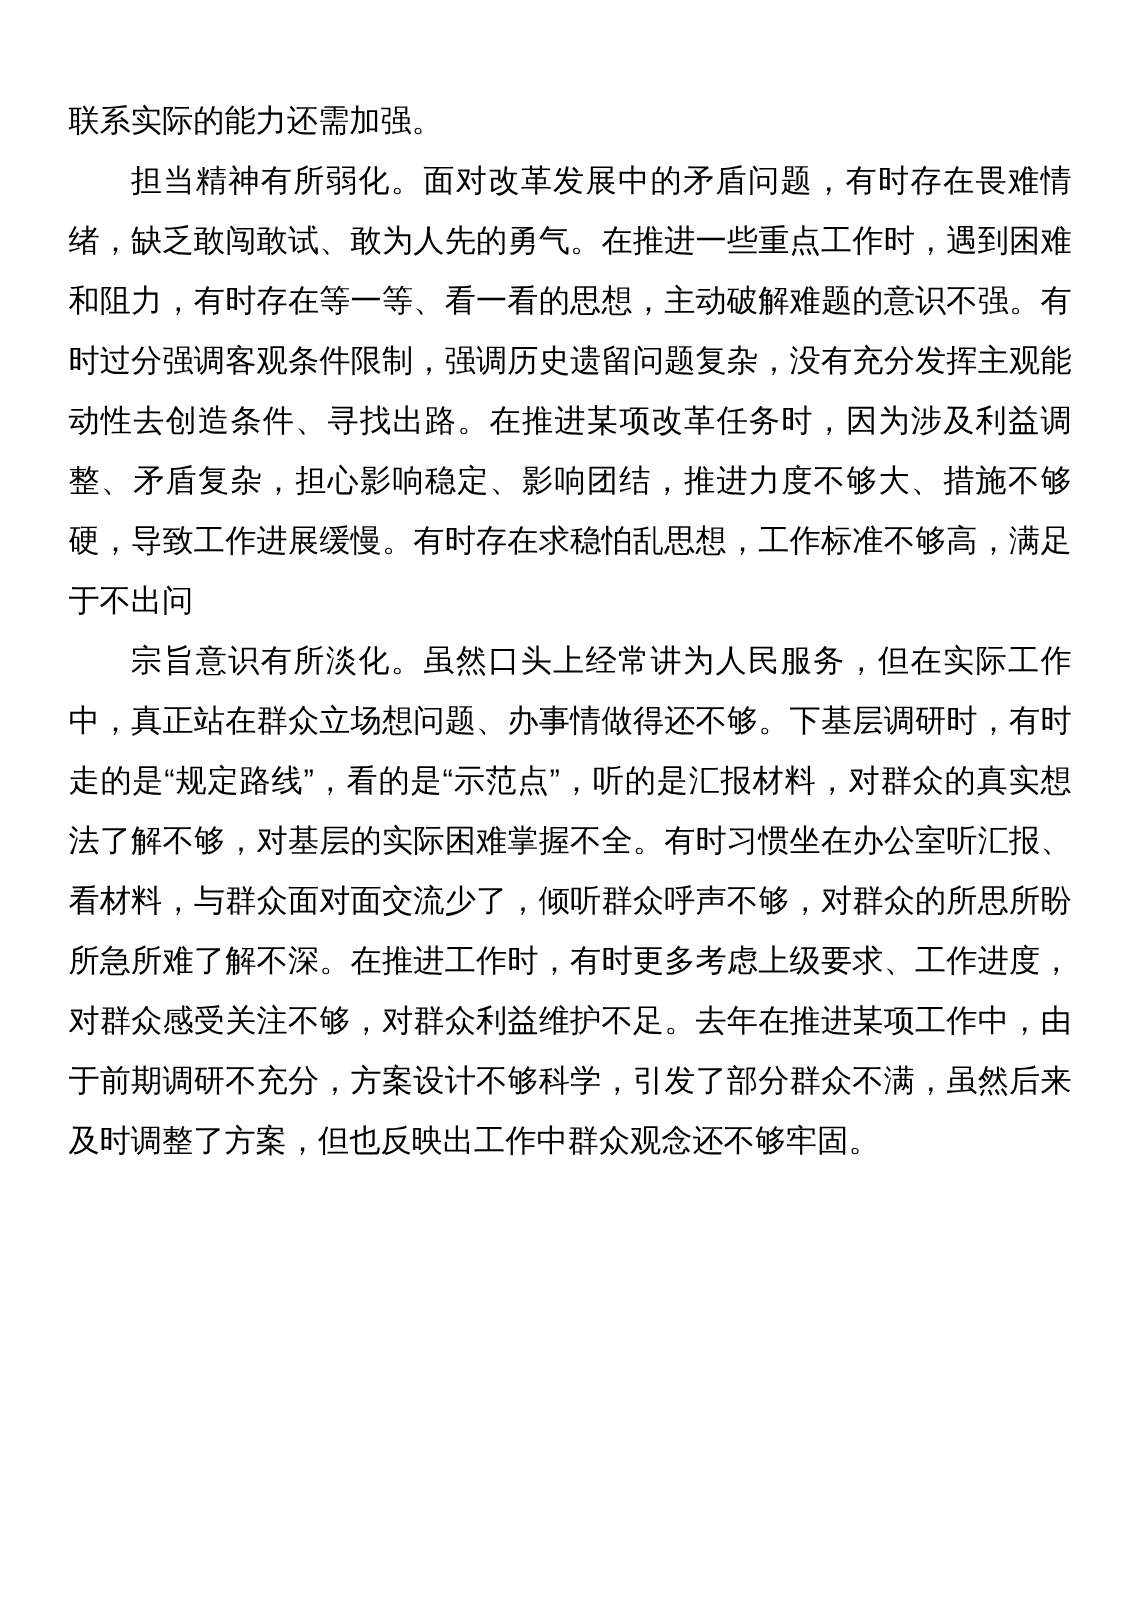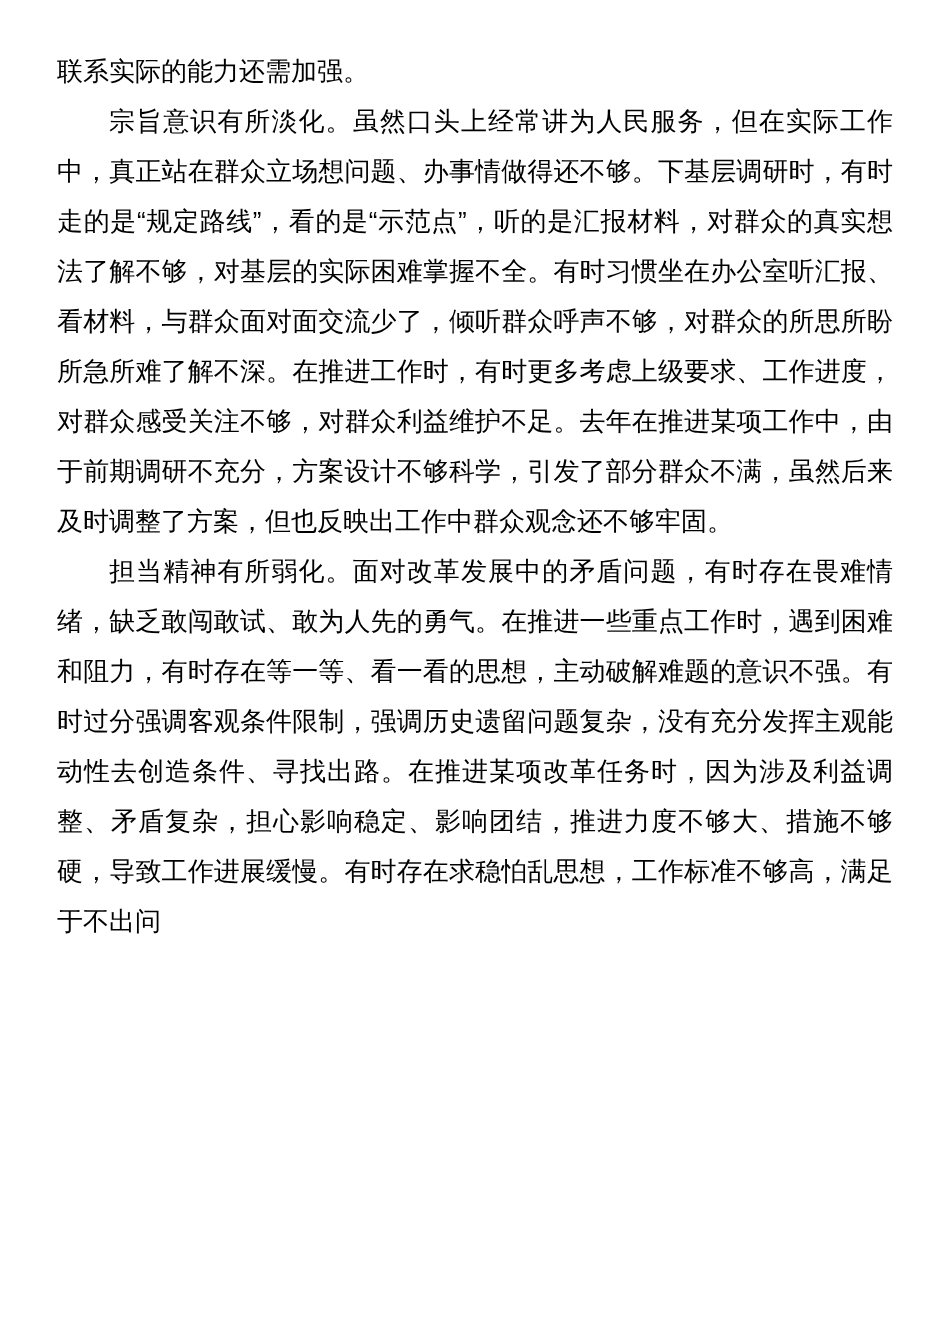--- a/index.html
+++ b/index.html
@@ -6,21 +6,21 @@
     margin: 0;
     padding: 0;
     background: #ffffff;
   }
   .page {
     position: relative;
     width: 950px;
     height: 1344px;
     background: #ffffff;
     box-sizing: border-box;
-    padding: 46px 57px 0 57px;
+    padding: 75px 57px 0 57px;
     overflow: hidden;
     font-family: "Liberation Sans", sans-serif;
   }
   .doc-body {
     width: 100%;
   }
   .doc-par {
     margin: 0;
     padding: 0;
     font-size: 26px;
@@ -34,16 +34,16 @@
   .doc-par.indented {
     text-indent: 2em;
   }
 </style>
 </head>
 <body>
 
 <div class="page">
   <div id="doc-body" class="doc-body">
       <p class="doc-par">联系实际的能力还需加强。</p>
+      <p class="doc-par indented">担当精神有所弱化。面对改革发展中的矛盾问题，有时存在畏难情绪，缺乏敢闯敢试、敢为人先的勇气。在推进一些重点工作时，遇到困难和阻力，有时存在等一等、看一看的思想，主动破解难题的意识不强。有时过分强调客观条件限制，强调历史遗留问题复杂，没有充分发挥主观能动性去创造条件、寻找出路。在推进某项改革任务时，因为涉及利益调整、矛盾复杂，担心影响稳定、影响团结，推进力度不够大、措施不够硬，导致工作进展缓慢。有时存在求稳怕乱思想，工作标准不够高，满足于不出问</p>
       <p class="doc-par indented">宗旨意识有所淡化。虽然口头上经常讲为人民服务，但在实际工作中，真正站在群众立场想问题、办事情做得还不够。下基层调研时，有时走的是“规定路线”，看的是“示范点”，听的是汇报材料，对群众的真实想法了解不够，对基层的实际困难掌握不全。有时习惯坐在办公室听汇报、看材料，与群众面对面交流少了，倾听群众呼声不够，对群众的所思所盼所急所难了解不深。在推进工作时，有时更多考虑上级要求、工作进度，对群众感受关注不够，对群众利益维护不足。去年在推进某项工作中，由于前期调研不充分，方案设计不够科学，引发了部分群众不满，虽然后来及时调整了方案，但也反映出工作中群众观念还不够牢固。</p>
-      <p class="doc-par indented">担当精神有所弱化。面对改革发展中的矛盾问题，有时存在畏难情绪，缺乏敢闯敢试、敢为人先的勇气。在推进一些重点工作时，遇到困难和阻力，有时存在等一等、看一看的思想，主动破解难题的意识不强。有时过分强调客观条件限制，强调历史遗留问题复杂，没有充分发挥主观能动性去创造条件、寻找出路。在推进某项改革任务时，因为涉及利益调整、矛盾复杂，担心影响稳定、影响团结，推进力度不够大、措施不够硬，导致工作进展缓慢。有时存在求稳怕乱思想，工作标准不够高，满足于不出问</p>
     </div>
 </div>
 
 </body></html>

